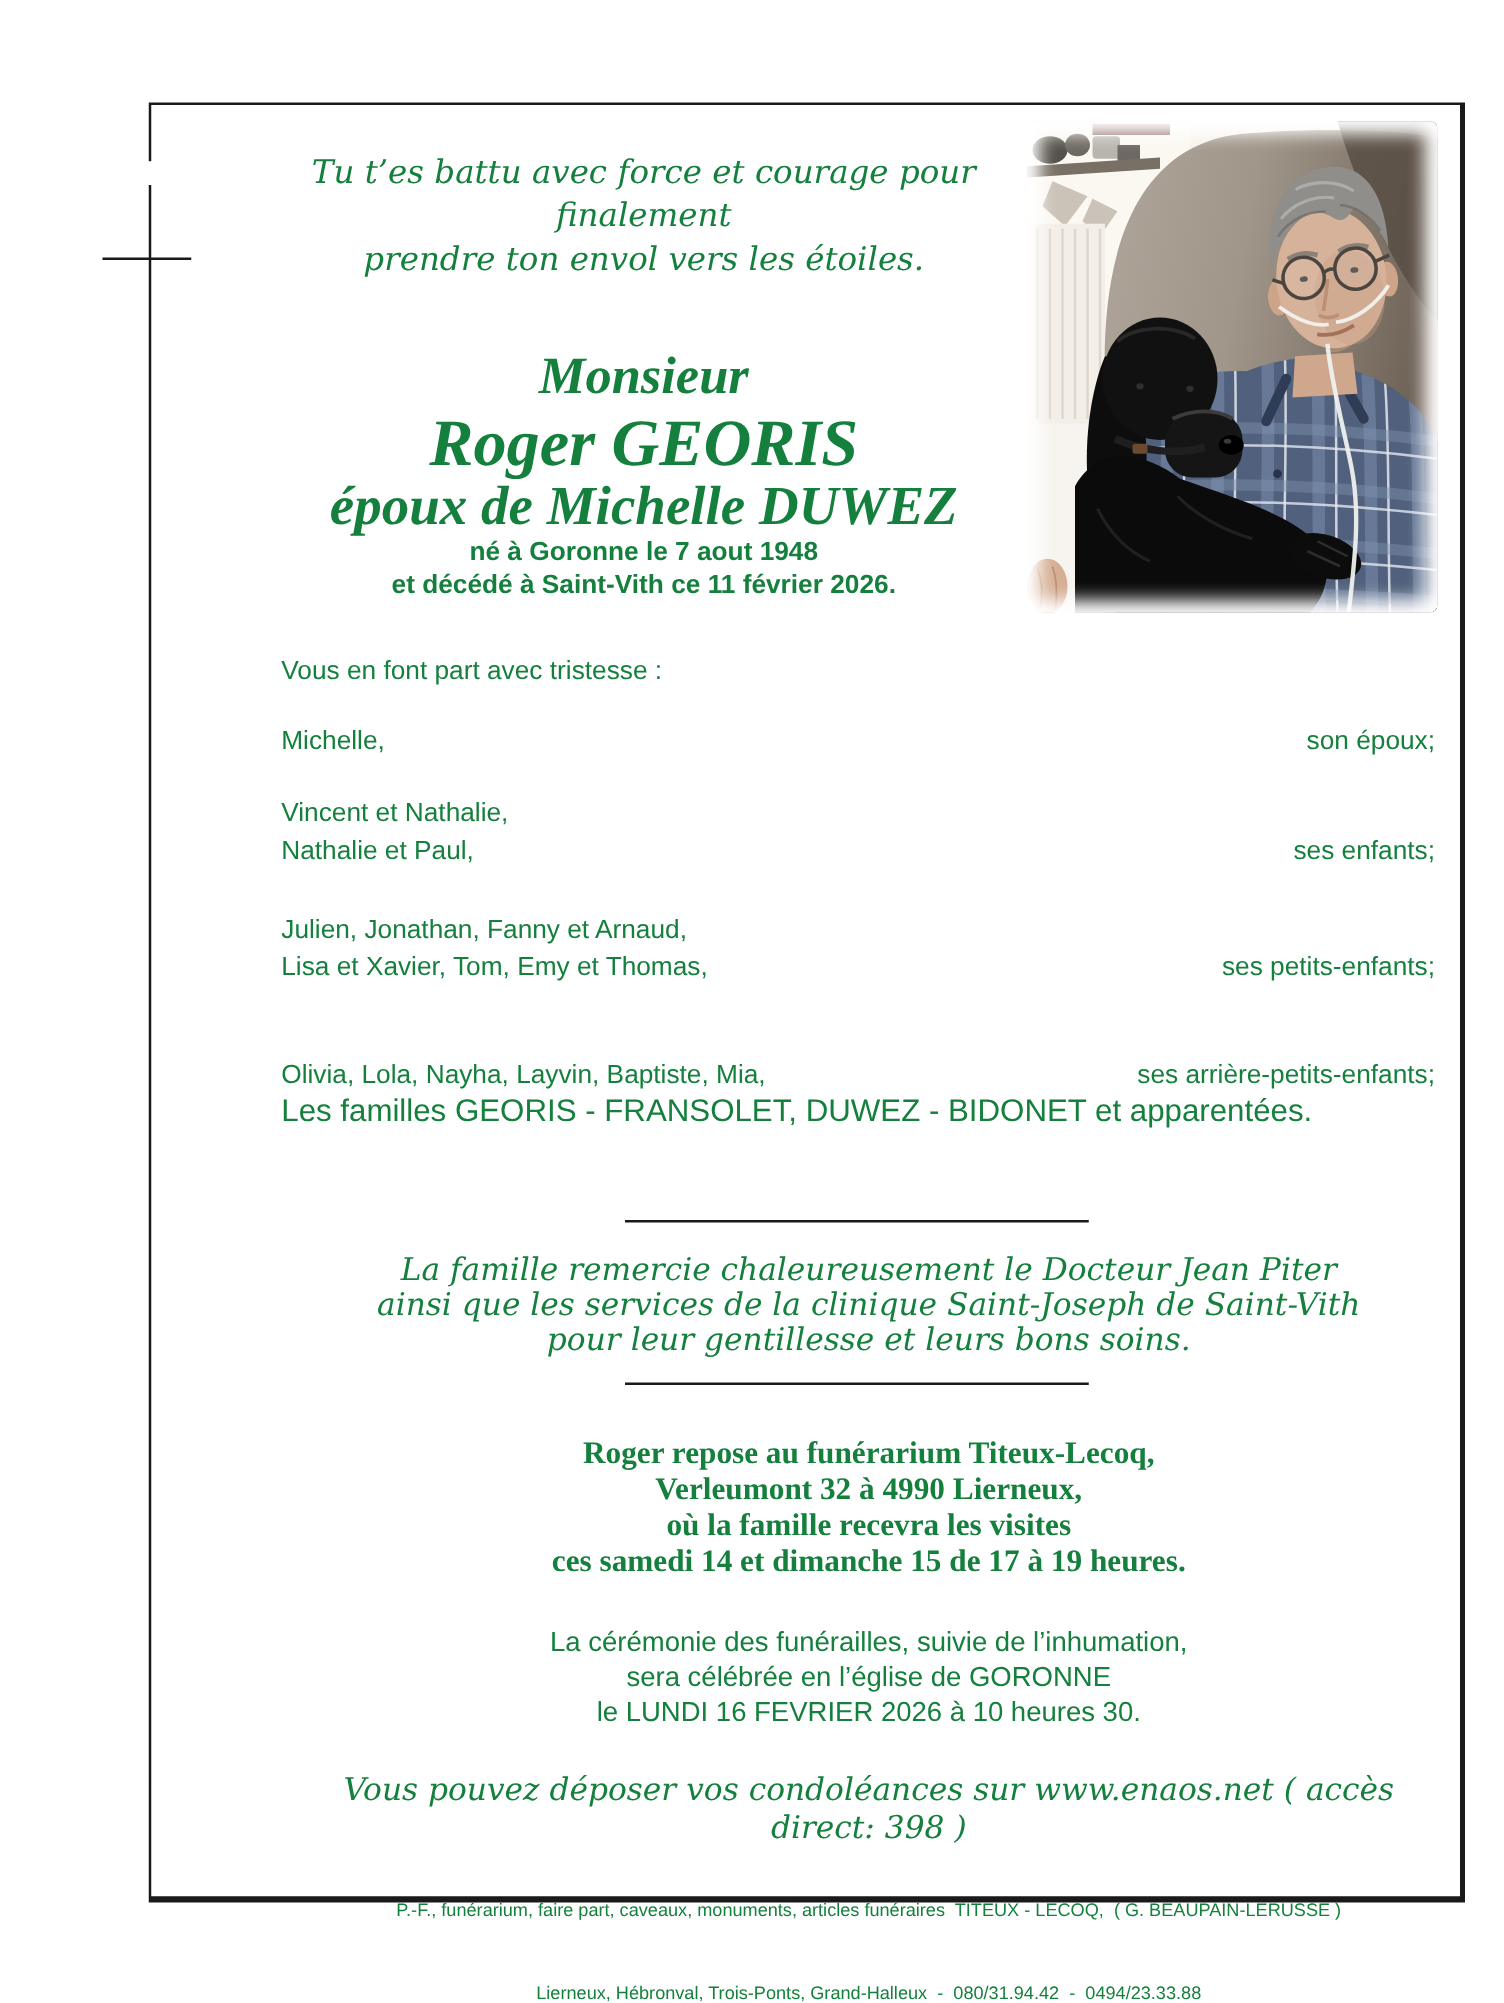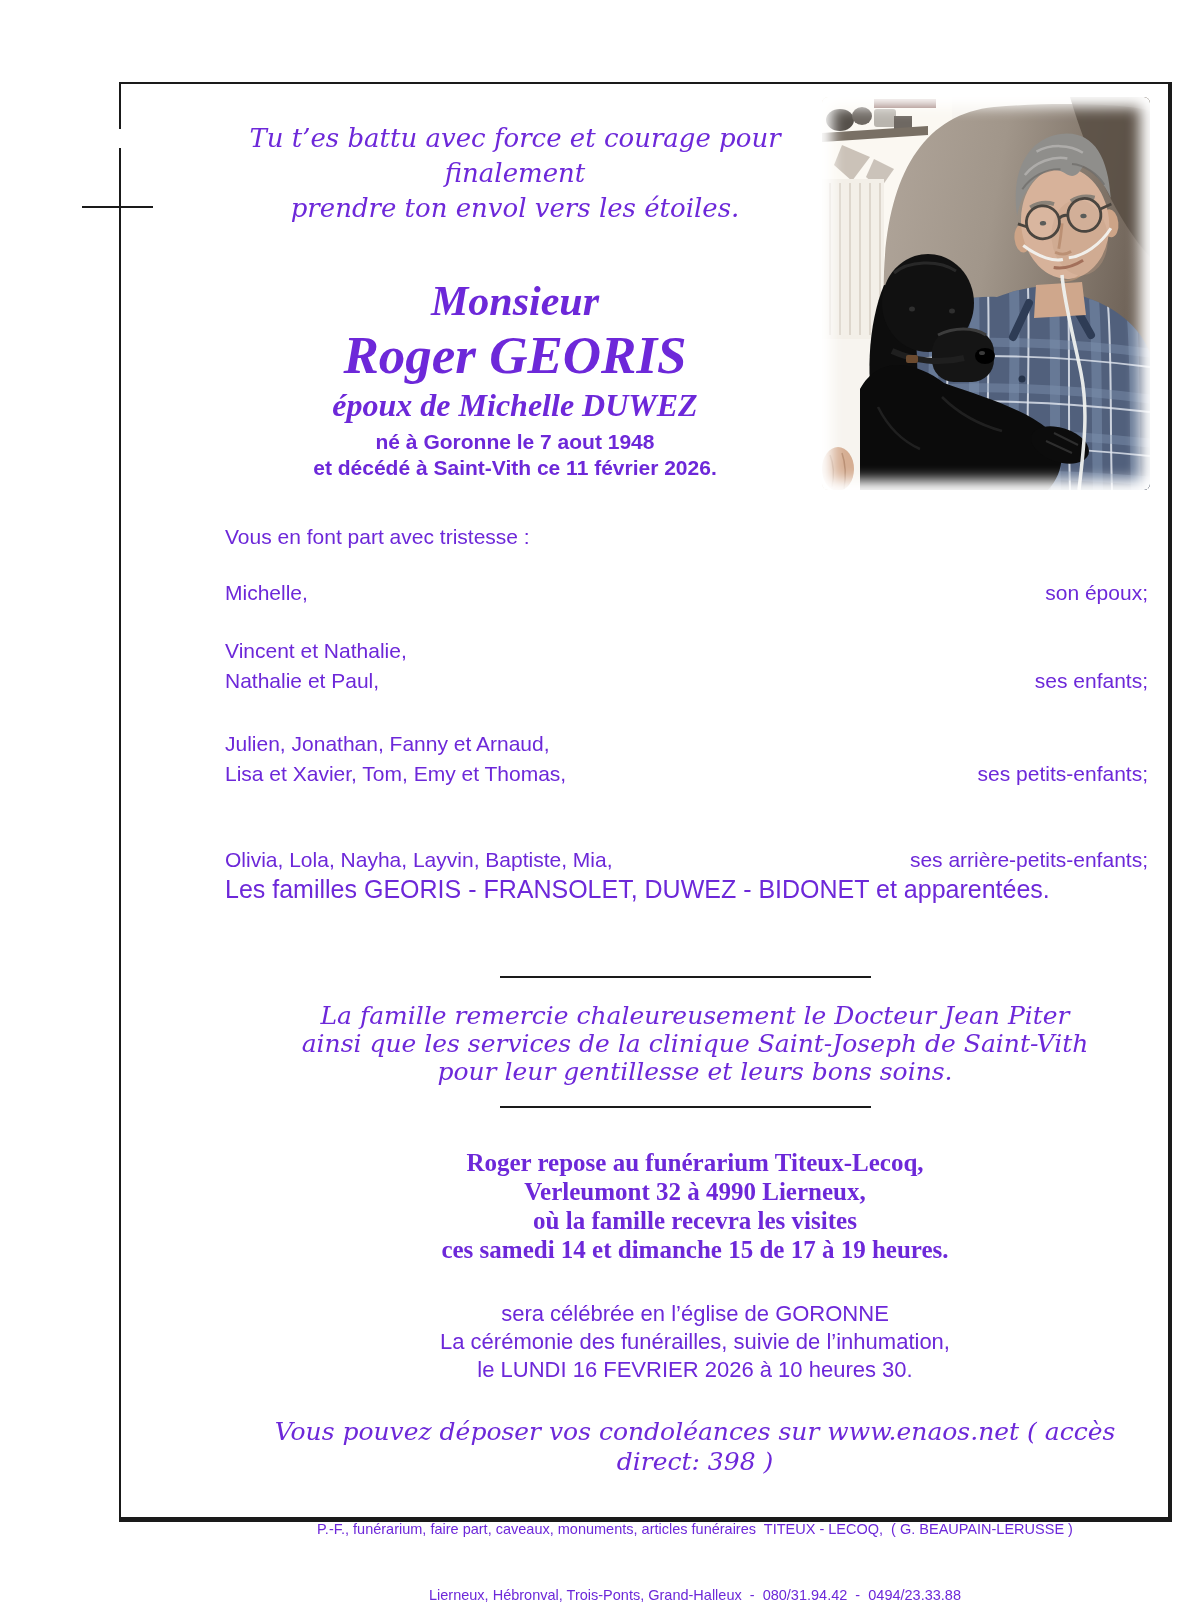--- a/index.html
+++ b/index.html
@@ -1,30 +1,30 @@
 <!DOCTYPE html>
 <html><head>
 <meta charset="utf-8">
 <style>
   html,body{margin:0;padding:0;background:#ffffff;}
   .page{position:relative;width:1203px;height:1602px;background:#ffffff;overflow:hidden;
-        font-family:"Liberation Sans",sans-serif;color:#6d28d9;}
+        font-family:"Liberation Sans",sans-serif;color:#15803d;}
   .frame{position:absolute;left:119px;top:82px;width:1047px;height:1433px;
          border-top:2px solid #1a1a1a;border-left:2px solid #1a1a1a;
          border-right:4px solid #1a1a1a;border-bottom:5px solid #1a1a1a;}
   .border-gap{position:absolute;left:116px;top:129px;width:9px;height:19px;background:#ffffff;}
   .cross-h{position:absolute;left:82px;top:206px;width:71px;height:2px;background:#1a1a1a;}
 
   .quote{position:absolute;left:180px;top:121px;width:670px;text-align:center;
          font-family:"DejaVu Serif",serif;font-style:italic;font-size:26px;line-height:35px;}
   .title-block{position:absolute;left:180px;top:276px;width:670px;text-align:center;
          font-family:"Liberation Serif",serif;font-style:italic;font-weight:bold;}
   .t-monsieur{font-size:42px;line-height:50px;}
   .t-name{font-size:53px;line-height:58px;}
-  .t-spouse{font-size:32px;line-height:42px;text-align:center;}
+  .t-spouse{font-size:44px;line-height:42px;text-align:center;}
   .t-dates{font-family:"Liberation Sans",sans-serif;font-style:normal;font-weight:bold;
            font-size:21px;line-height:26px;margin-top:3px;}
 
   .photo{position:absolute;left:822px;top:97px;width:328px;height:393px;border-radius:6px;overflow:hidden;}
   .photo svg{display:block;}
   .photo-fade{position:absolute;inset:0;box-shadow:inset 0 0 14px 10px #ffffff;border-radius:6px;pointer-events:none;}
 
   .intro{position:absolute;left:225px;top:525px;font-size:21px;}
   .fam-row{position:absolute;left:225px;width:923px;font-size:21px;line-height:30px;}
   .fam-row .relation{position:absolute;right:0;bottom:0;}
@@ -243,22 +243,22 @@
   <div class="divider" style="top:1106px;"></div>
 
   <div class="visits">
     <div>Roger repose au funérarium Titeux-Lecoq,</div>
     <div>Verleumont 32 à 4990 Lierneux,</div>
     <div>où la famille recevra les visites</div>
     <div>ces samedi 14 et dimanche 15 de 17 à 19 heures.</div>
   </div>
 
   <div class="ceremony">
+    <div>La cérémonie des funérailles, suivie de l’inhumation,</div>
     <div>sera célébrée en l’église de GORONNE</div>
-    <div>La cérémonie des funérailles, suivie de l’inhumation,</div>
     <div>le LUNDI 16 FEVRIER 2026 à 10 heures 30.</div>
   </div>
 
   <div class="condolences">Vous pouvez déposer vos condoléances sur www.enaos.net ( accès direct: 398 )</div>
 
   <div class="footer">
     <div>P.-F., funérarium, faire part, caveaux, monuments, articles funéraires  TITEUX - LECOQ,  ( G. BEAUPAIN-LERUSSE )</div>
     <div>Lierneux, Hébronval, Trois-Ponts, Grand-Halleux  -  080/31.94.42  -  0494/23.33.88</div>
   </div>
 

